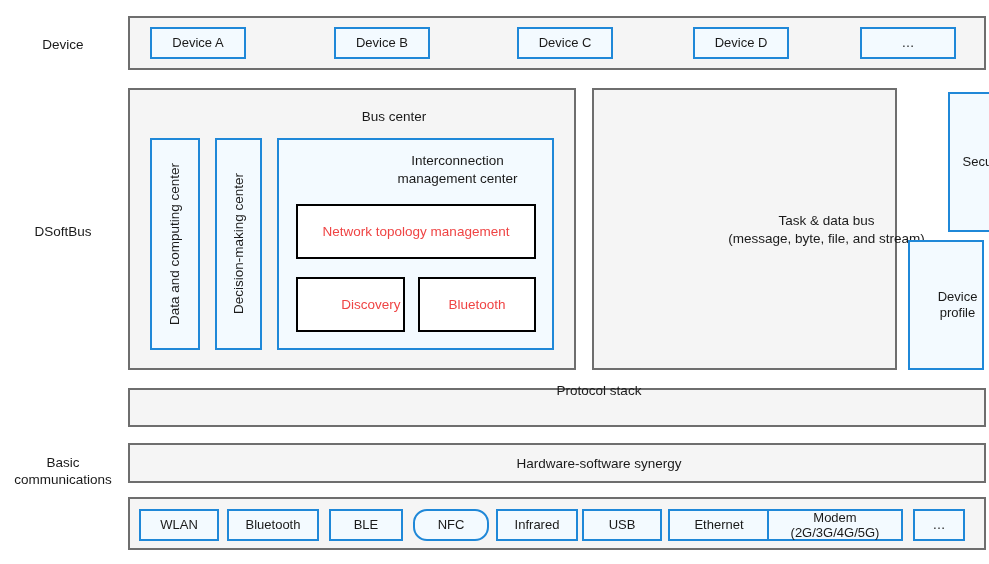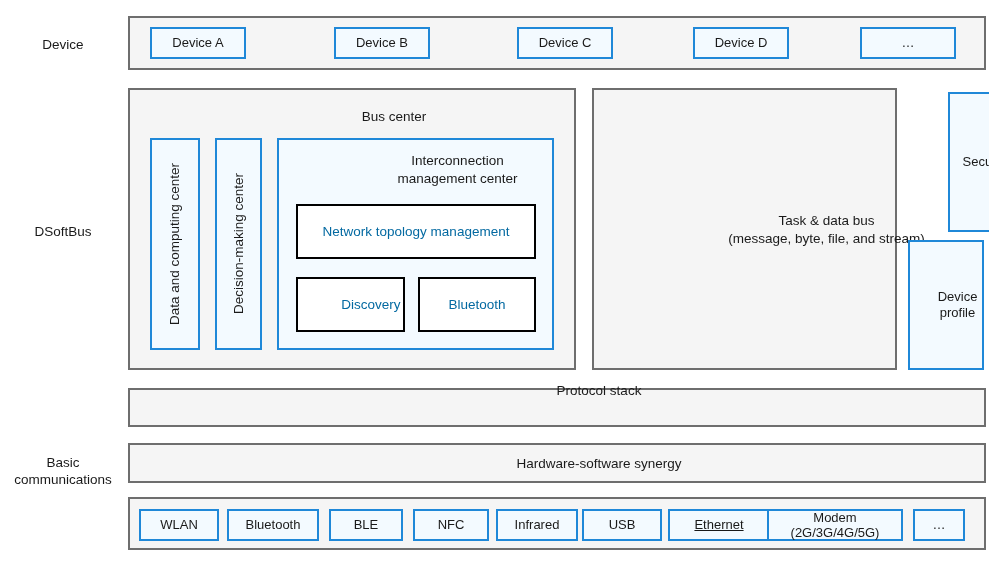--- a/index.html
+++ b/index.html
@@ -60,21 +60,21 @@
     position: absolute;
     background: #ffffff;
     border: 2px solid #000000;
     box-sizing: border-box;
     display: flex;
     align-items: center;
     justify-content: center;
     text-align: center;
     font-size: 13.5px;
     line-height: 17px;
-    color: #0369a1;
+    color: #ef4444;
   }
   .centered-text {
     position: absolute;
     text-align: center;
     font-size: 13.5px;
     line-height: 18px;
     color: #1a1a1a;
     white-space: pre-line;
     margin-left: 42px;
   }
@@ -170,21 +170,21 @@
   <div class="centered-text" id="protocol-stack-label">Protocol stack</div>
 
   <div class="grey-box" id="synergy-row"></div>
   <div class="centered-text" id="synergy-label">Hardware-software synergy</div>
 
   <div class="grey-box" id="transports-row"></div>
 
   <div class="blue-box transport-chip" style="left:139px;width:80px;">WLAN</div>
   <div class="blue-box transport-chip" style="left:227px;width:92px;">Bluetooth</div>
   <div class="blue-box transport-chip" style="left:329px;width:74px;">BLE</div>
-  <div class="blue-box transport-chip" style="left:413px;width:76px;">NFC</div>
+  <div class="blue-box transport-chip" style="left:413px;width:76px;border-radius:14px;">NFC</div>
   <div class="blue-box transport-chip" style="left:496px;width:82px;">Infrared</div>
   <div class="blue-box transport-chip" style="left:582px;width:80px;">USB</div>
-  <div class="blue-box transport-chip" style="left:668px;width:102px;text-decoration:underline;">Ethernet</div>
+  <div class="blue-box transport-chip" style="left:668px;width:102px;">Ethernet</div>
   <div class="blue-box transport-chip" style="left:767px;width:136px;white-space:pre-line;line-height:15px;">Modem
 (2G/3G/4G/5G)</div>
   <div class="blue-box transport-chip" style="left:913px;width:52px;">…</div>
 
 </div>
 
 </body></html>

